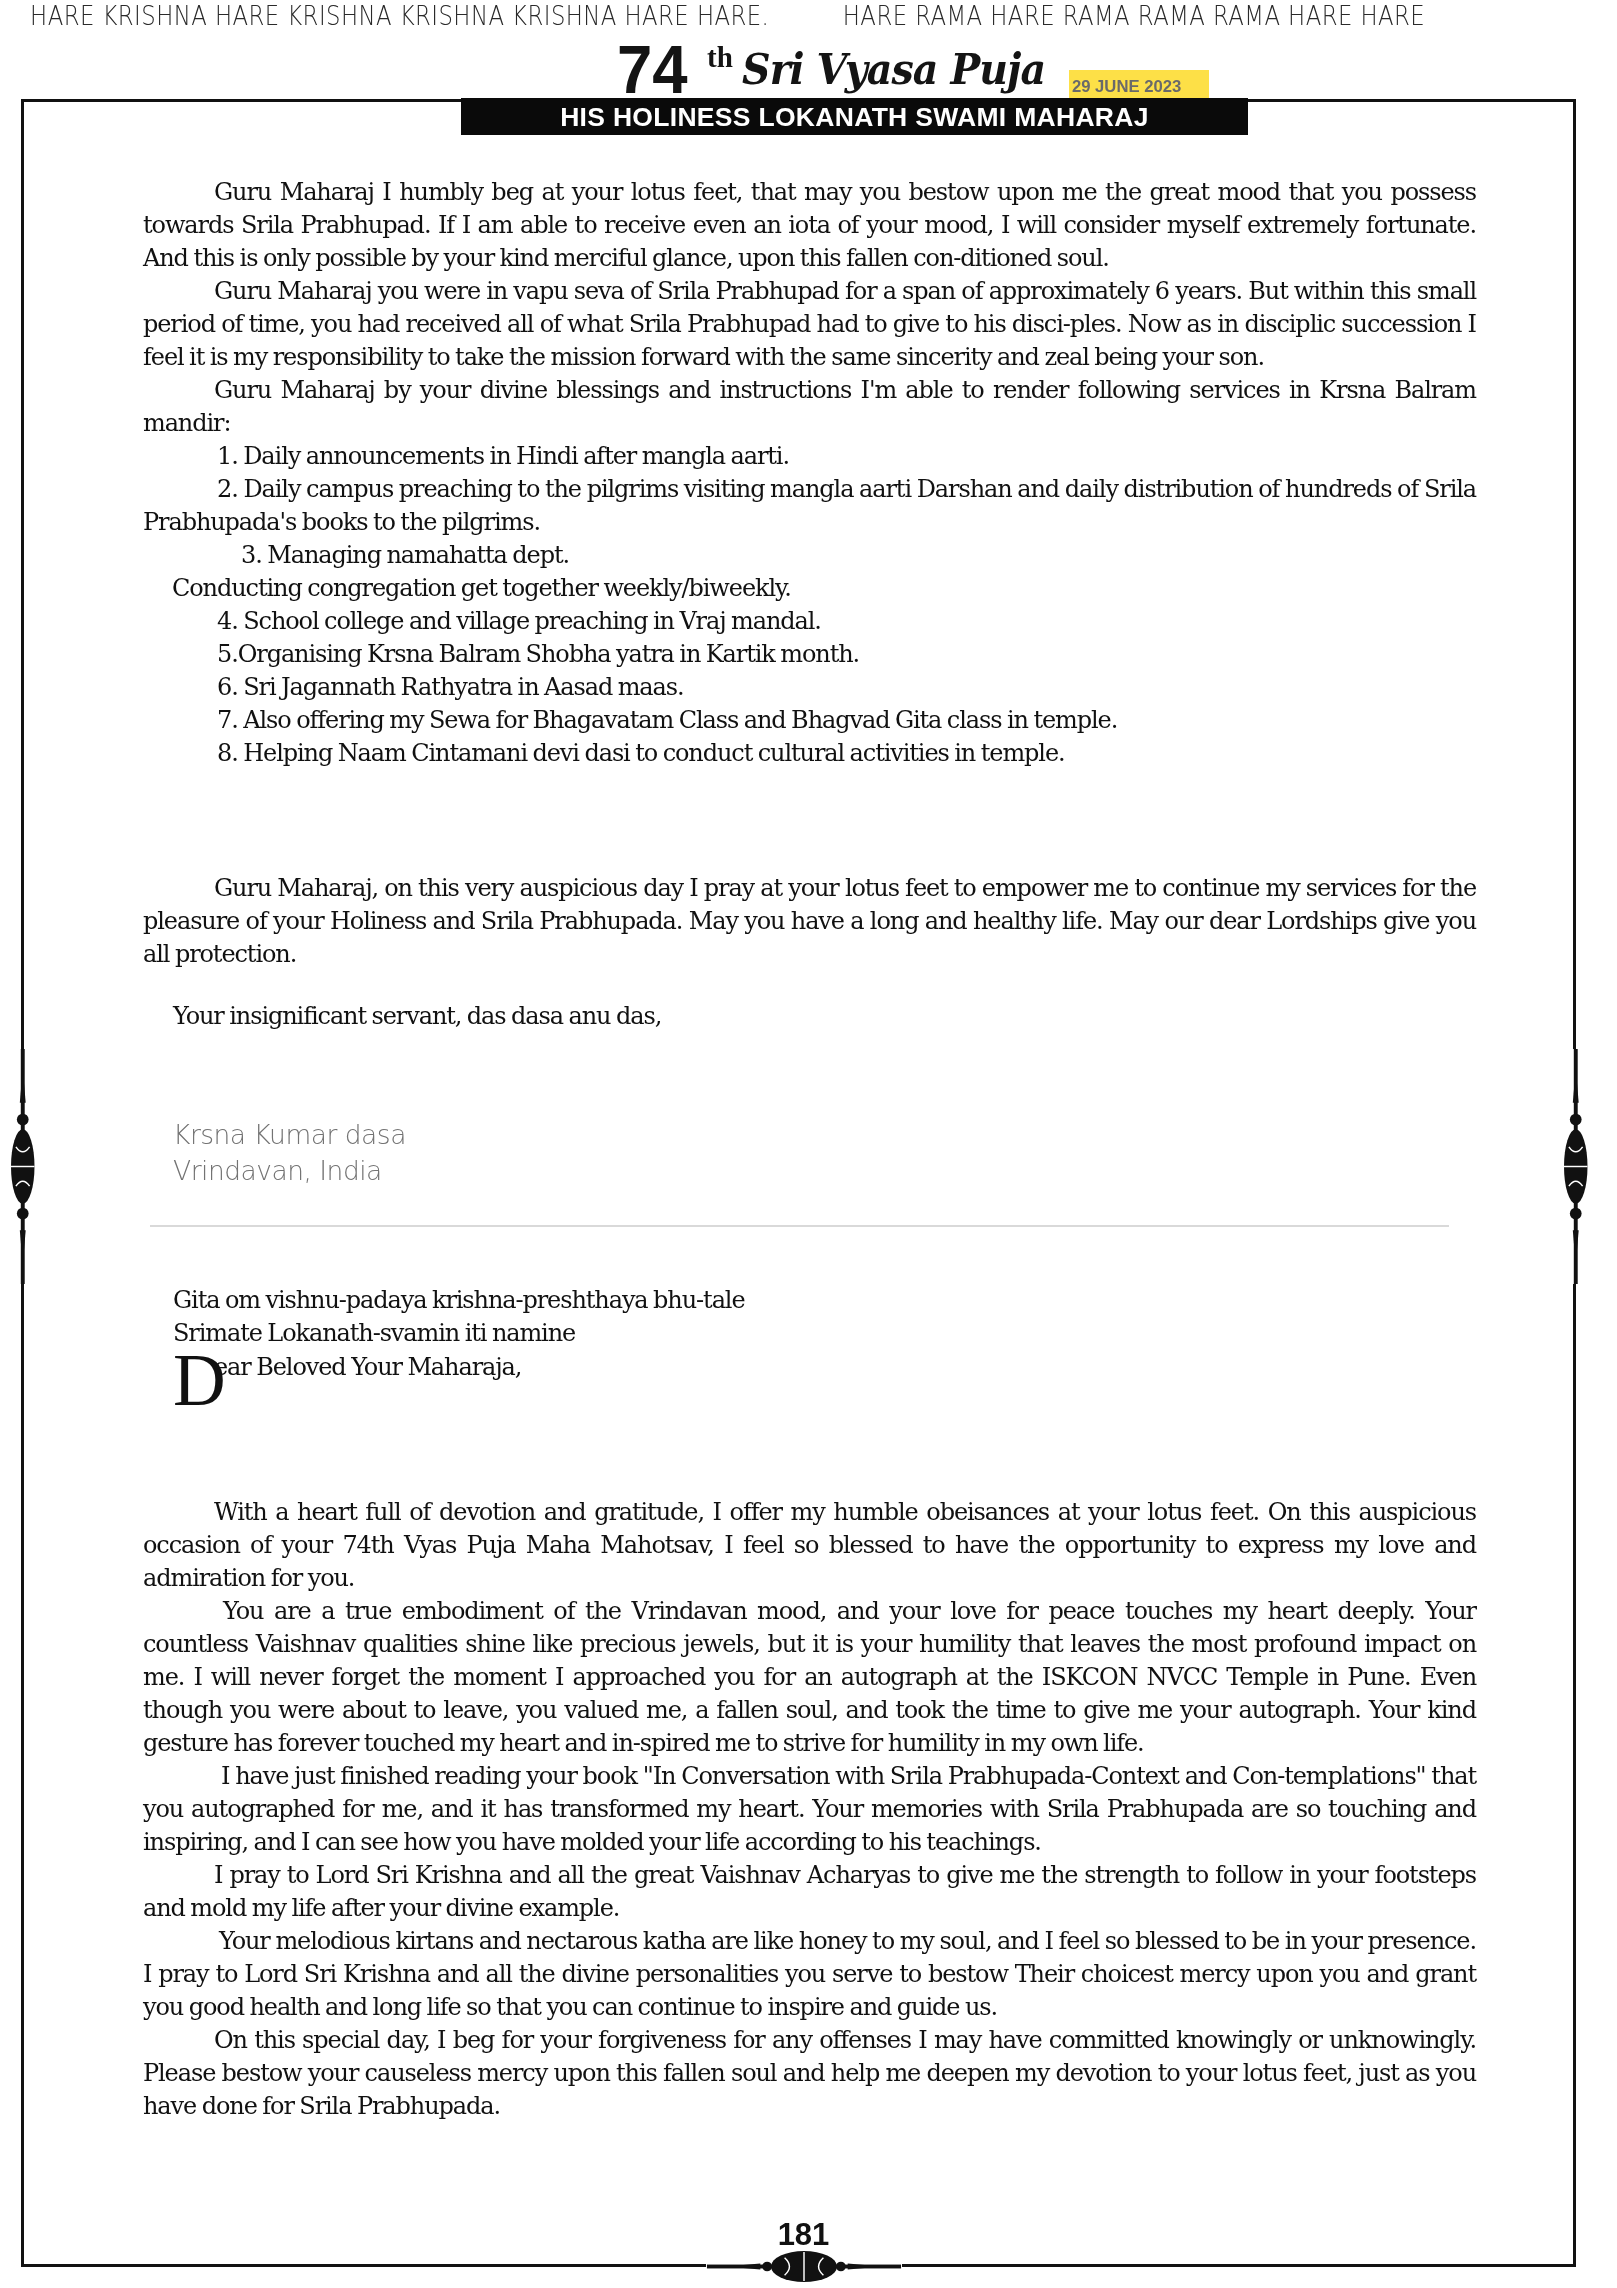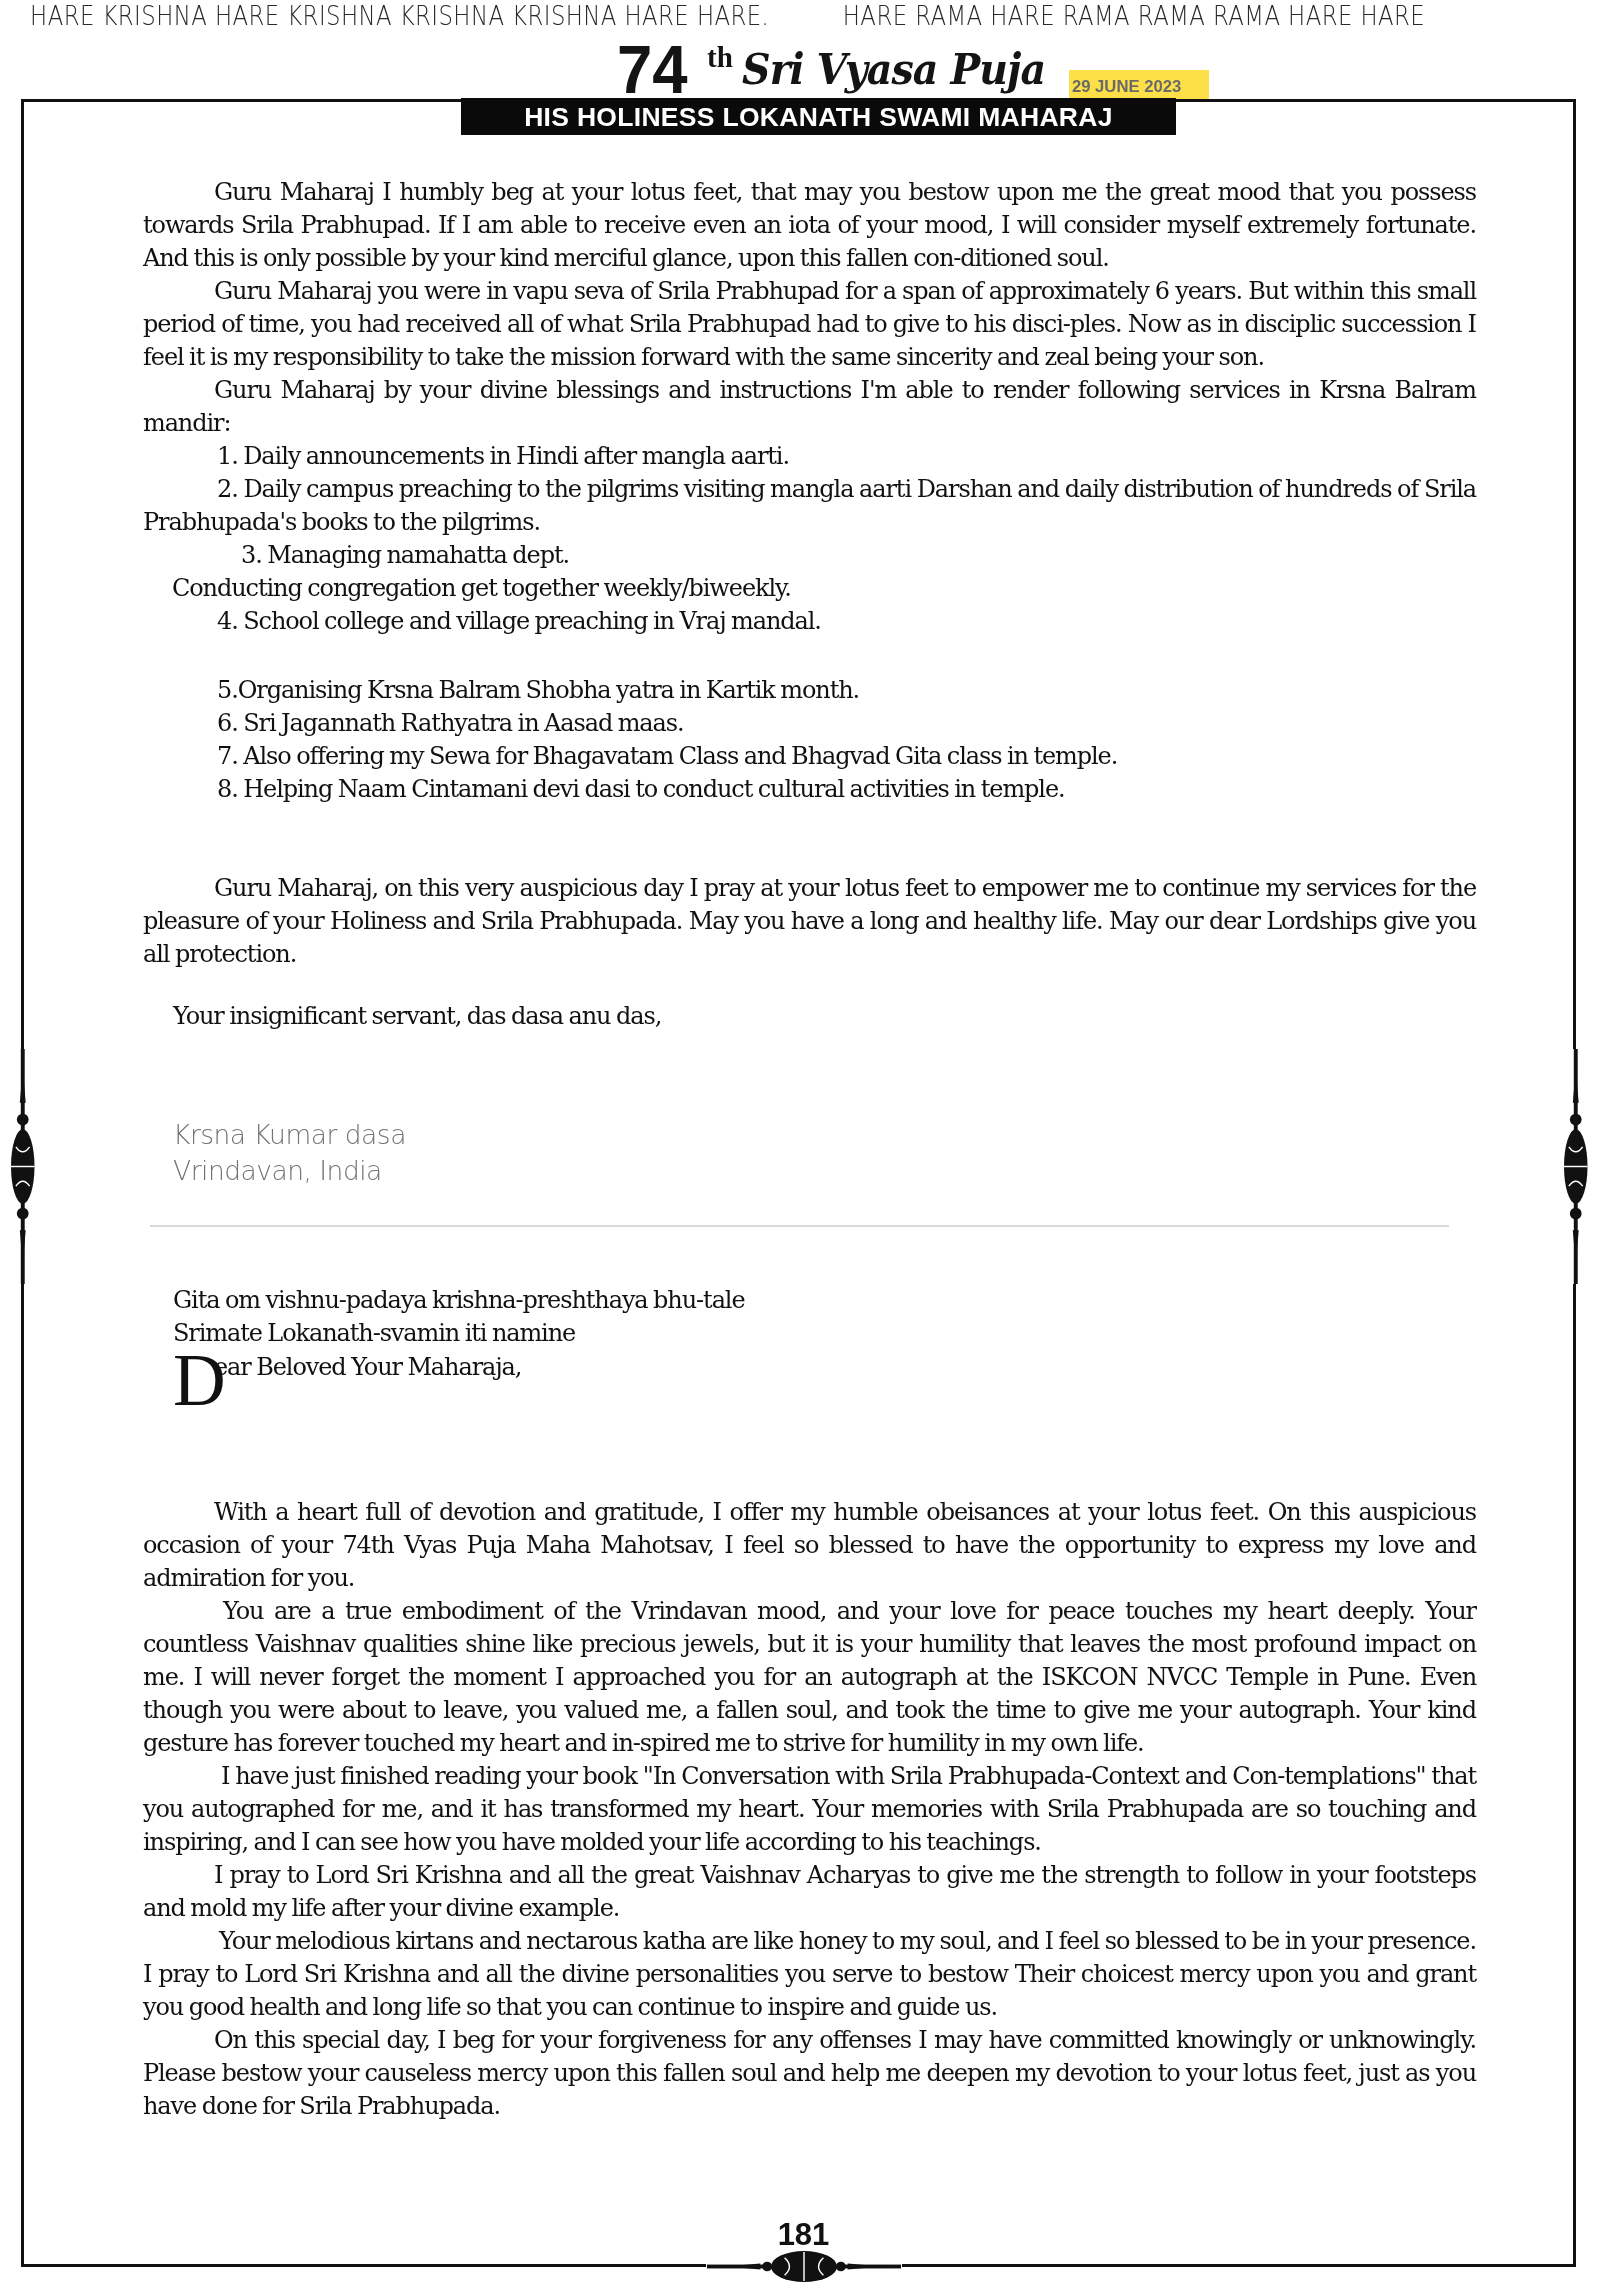--- a/index.html
+++ b/index.html
@@ -32,21 +32,21 @@
     background: #fde047; color: #6a6a6a;
     font-family: "Liberation Sans", sans-serif; font-weight: 700; font-size: 16.7px;
     line-height: 33px; padding-left: 2.9px; box-sizing: border-box;
   }
 
   .frame {
     position: absolute; left: 20.6px; top: 99px; width: 1555px; height: 2168px;
     border: 3.9px solid #111; box-sizing: border-box;
   }
   .banner {
-    position: absolute; left: 461px; top: 98px; width: 715px; height: 37px;
+    position: absolute; left: 461px; top: 98px; width: 787px; height: 37px;
     background: #0a0a0a; color: #ffffff; text-align: center;
     font-family: "Liberation Sans", sans-serif; font-weight: 700; font-size: 26.5px; line-height: 39px;
     letter-spacing: 0.3px;
   }
 
   .body-text {
     position: absolute; left: 143px; width: 1333px;
     font-family: "DejaVu Serif", serif; font-size: 24px; line-height: 33px;
     letter-spacing: -1.1px; word-spacing: -1px; color: #111;
   }
@@ -115,21 +115,21 @@
 
 <div class="body-text" style="top:176px;">
   <p class="p indent">Guru Maharaj I humbly beg at your lotus feet, that may you bestow upon me the great mood that you possess towards Srila Prabhupad. If  I am able to receive even an iota of  your mood, I will consider myself  extremely fortunate. And this is only possible by your kind merciful glance, upon this fallen con-ditioned soul.</p>
   <p class="p indent">Guru Maharaj you were in vapu seva of  Srila Prabhupad for a span of  approximately 6 years. But within this small period of  time, you had received all of  what Srila Prabhupad had to give to his disci-ples. Now as in disciplic succession I feel it is my responsibility to take the mission forward with the same sincerity and zeal being your son.</p>
   <p class="p indent">Guru Maharaj by your divine blessings and instructions I'm able to render following services in Krsna Balram mandir:</p>
   <p class="li" style="padding-left:74px;">1. Daily announcements in Hindi after mangla aarti.</p>
   <p class="p" style="text-indent:74px;">2. Daily campus preaching to the pilgrims visiting mangla aarti   Darshan and daily distribution of  hundreds of  Srila Prabhupada's books to the pilgrims.</p>
   <p class="li" style="padding-left:98px;">3. Managing namahatta dept.</p>
   <p class="li" style="padding-left:29px;">Conducting congregation get together weekly/biweekly.</p>
   <p class="li" style="padding-left:74px;">4. School college and village preaching in Vraj mandal.</p>
-  <p class="li" style="padding-left:74px;margin-top:36px;">5.Organising Krsna Balram Shobha yatra in Kartik month.</p>
+  <p class="li" style="padding-left:74px;">5.Organising Krsna Balram Shobha yatra in Kartik month.</p>
   <p class="li" style="padding-left:74px;">6. Sri Jagannath Rathyatra in Aasad maas.</p>
   <p class="li" style="padding-left:74px;">7. Also offering my Sewa for Bhagavatam Class and Bhagvad Gita class in temple.</p>
   <p class="li" style="padding-left:74px;">8. Helping Naam Cintamani devi dasi to conduct cultural activities in temple.</p>
 </div>
 
 <div class="body-text" style="top:872px;">
   <p class="p indent">Guru Maharaj, on this very auspicious day I pray at your lotus feet to empower me to continue my services for the pleasure of  your Holiness and Srila Prabhupada. May you have a long and healthy life. May our dear Lordships give you all protection.</p>
 </div>
 <div class="body-text" style="top:1000px; left:173px;">Your insignificant servant, das dasa anu das,</div>
 

